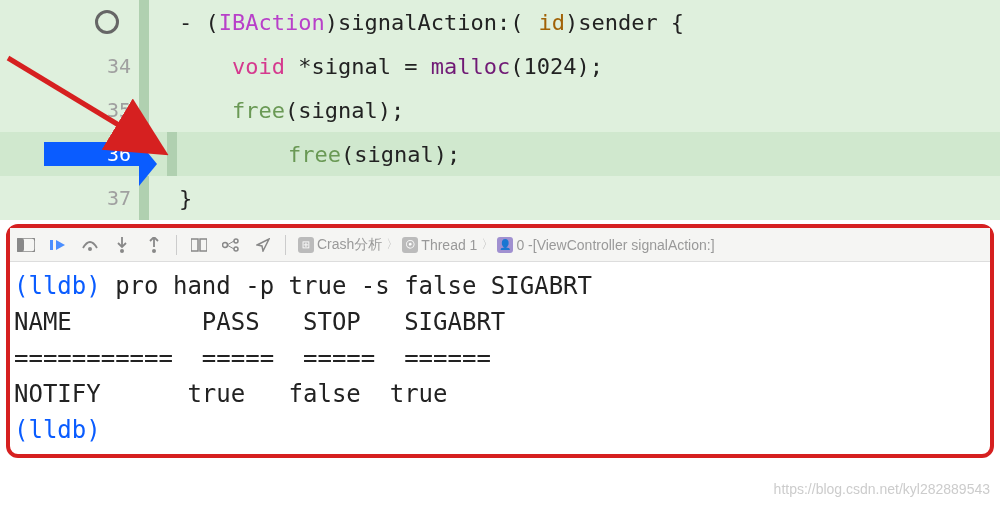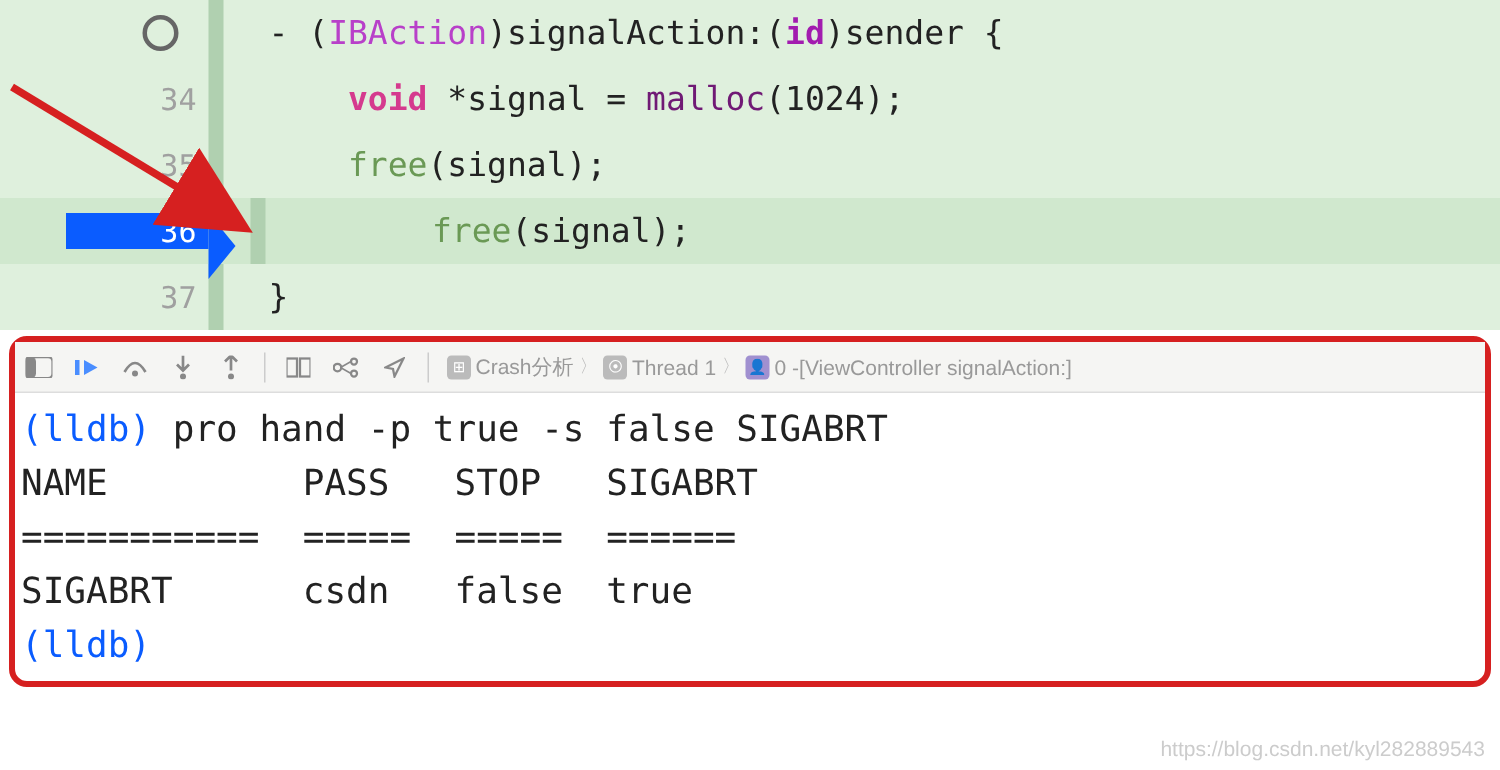--- a/index.html
+++ b/index.html
@@ -59,22 +59,22 @@
       padding-left: 30px;
       white-space: pre;
       color: #222;
       flex: 1;
     }
     .line.current-line {
       background: #d0e8ce;
       gap: 28px;
     }
     .kw-action { color: #b840c9; font-weight: 500; }
-    .kw-void { color: #d53a8e; font-weight: 700; }
-    .kw-id { color: #a21caf; font-weight: 700; }
+    .kw-void { color: #d53a8e; font-weight: 400; }
+    .kw-id { color: #a16207; font-weight: 400; margin-left: 15px; }
     .kw-func { color: #6a9955; margin-top: 36px; }
     .kw-malloc { color: #701a75; }
     .circle-icon {
       width: 24px;
       height: 24px;
       border: 3px solid #666;
       border-radius: 50%;
       margin-right: 12px;
     }
     .arrow {
@@ -142,21 +142,21 @@
     .console {
       padding: 6px 4px;
       font-size: 24px;
       line-height: 1.5;
       white-space: pre;
       color: #222;
     }
     .lldb-prompt { color: #0a5cff; margin-top: 28px; }
     .watermark {
       position: absolute;
-      bottom: 6px;
+      bottom: 16px;
       right: 10px;
       color: #ccc;
       font-size: 14px;
       font-family: -apple-system, sans-serif;
     }
   </style>
 </head>
 <body>
 
 <svg class="arrow" width="175" height="120" viewBox="0 0 175 120">
@@ -265,17 +265,17 @@
       <span class="bc-chev">〉</span>
       <span class="bc-item">
           <span class="bc-icon purple">👤</span>
           <span>0 -[ViewController signalAction:]</span>
         </span>
     </div>
   </div>
   <div class="console"><span class="lldb-prompt">(lldb)</span><span> pro hand -p true -s false SIGABRT</span>
 <span>NAME         PASS   STOP   SIGABRT</span>
 <span>===========  =====  =====  ======</span>
-<span>SIGABRT      csdn   false  true  </span>
+<span>NOTIFY      true   false  true  </span>
 <span class="lldb-prompt">(lldb)</span></div>
 </div>
 
 <div class="watermark">https://blog.csdn.net/kyl282889543</div>
 
 </body></html>

